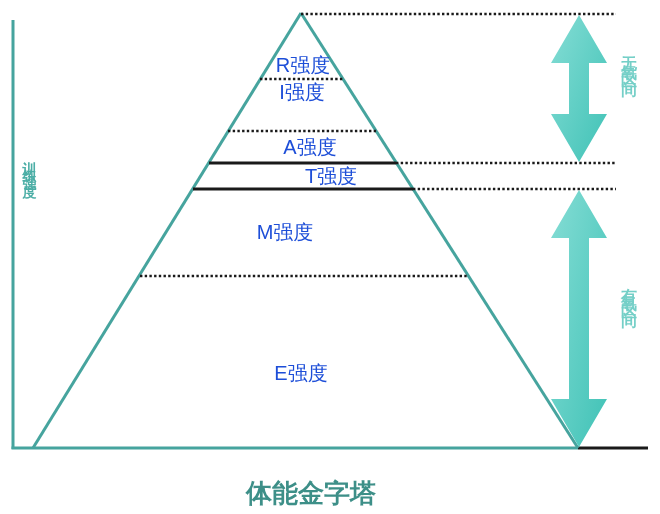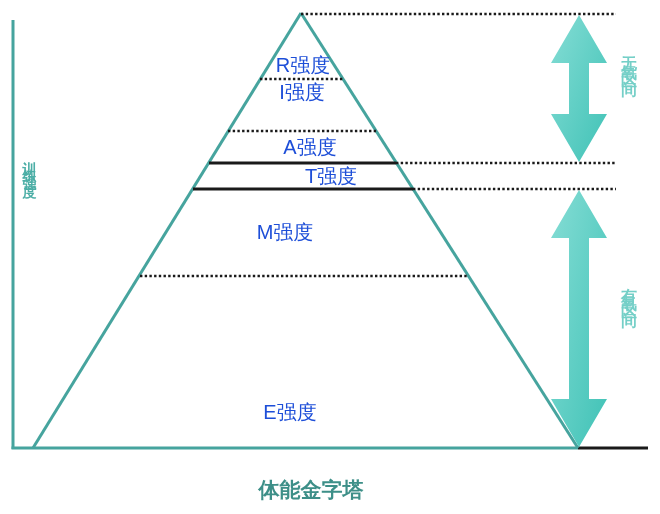--- a/index.html
+++ b/index.html
@@ -19,21 +19,21 @@
     transform: translate(-50%, -50%);
     font-size: 20px;
     color: #1d4ed8;
     white-space: nowrap;
   }
   .lvl-r { left: 303px; top: 65px; }
   .lvl-i { left: 302px; top: 92px; }
   .lvl-a { left: 310px; top: 147px; }
   .lvl-t { left: 302px; top: 176px; margin-left: 29px; }
   .lvl-m { left: 285px; top: 232px; }
-  .lvl-e { left: 290px; top: 373px; margin-top: 39px; }
+  .lvl-e { left: 301px; top: 373px; }
 
   
   .vlabel {
     position: absolute;
     writing-mode: vertical-rl;
     text-orientation: upright;
     white-space: nowrap;
     font-weight: 700;
   }
   .axis-label {
@@ -47,21 +47,21 @@
     letter-spacing: 8px;
     color: #74cfc7;
   }
   .zone-anaerobic { left: 618px; top: 44px; }
   .zone-aerobic   { left: 618px; top: 275px; }
 
   .chart-title {
     position: absolute;
     left: 311px; top: 476px;
     transform: translateX(-50%);
-    font-size: 21px;
+    font-size: 26px;
     font-weight: 700;
     color: #3d8f88;
     white-space: nowrap;
   }
 </style>
 </head>
 <body>
 
 <div class="canvas">
 

